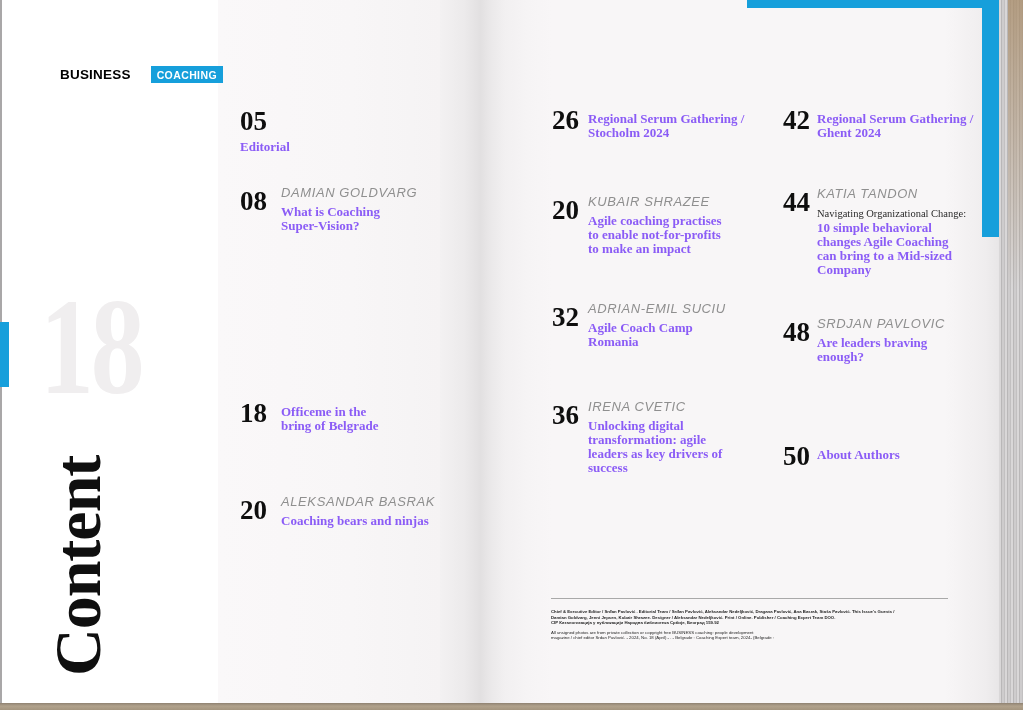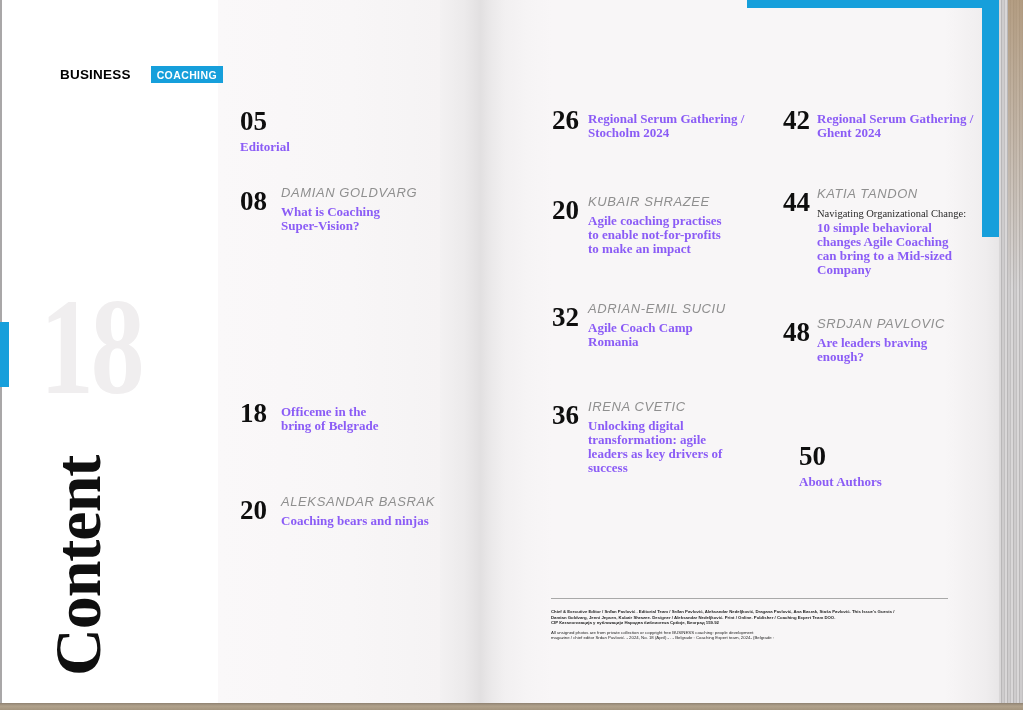--- a/index.html
+++ b/index.html
@@ -178,21 +178,21 @@
     </span>
   </div>
   <div class="entry c3" style="left:783px; top:319px;">
     <span class="num">48</span>
     <span class="etext">
       <span class="author">SRDJAN PAVLOVIC</span>
       <span class="title">Are leaders braving
 enough?</span>
     </span>
   </div>
-  <div class="entry c3" style="left:799px; top:443px;flex-direction:column;">
+  <div class="entry c3" style="left:783px; top:443px;">
     <span class="num">50</span>
     <span class="etext">
         <span class="title solo">About Authors</span>
       </span>
   </div>
 
   <div class="colophon-rule"></div>
   <div class="colophon">
     <div class="ln b">Chief &amp; Executive Editor / Srđan Pavlović . Editorial Team /  Srđan Pavlović, Aleksandar Nedeljković, Dragana Pavlović, Ana Basrak, Staša Pavlović. This Issue's Guests /</div>
     <div class="ln b">Damian Goldvarg, Jenni Jepsen, Kubair Shrazee. Designer / Aleksandar Nedeljković. Print / Online. Publisher / Coaching Expert Team DOO.</div>

